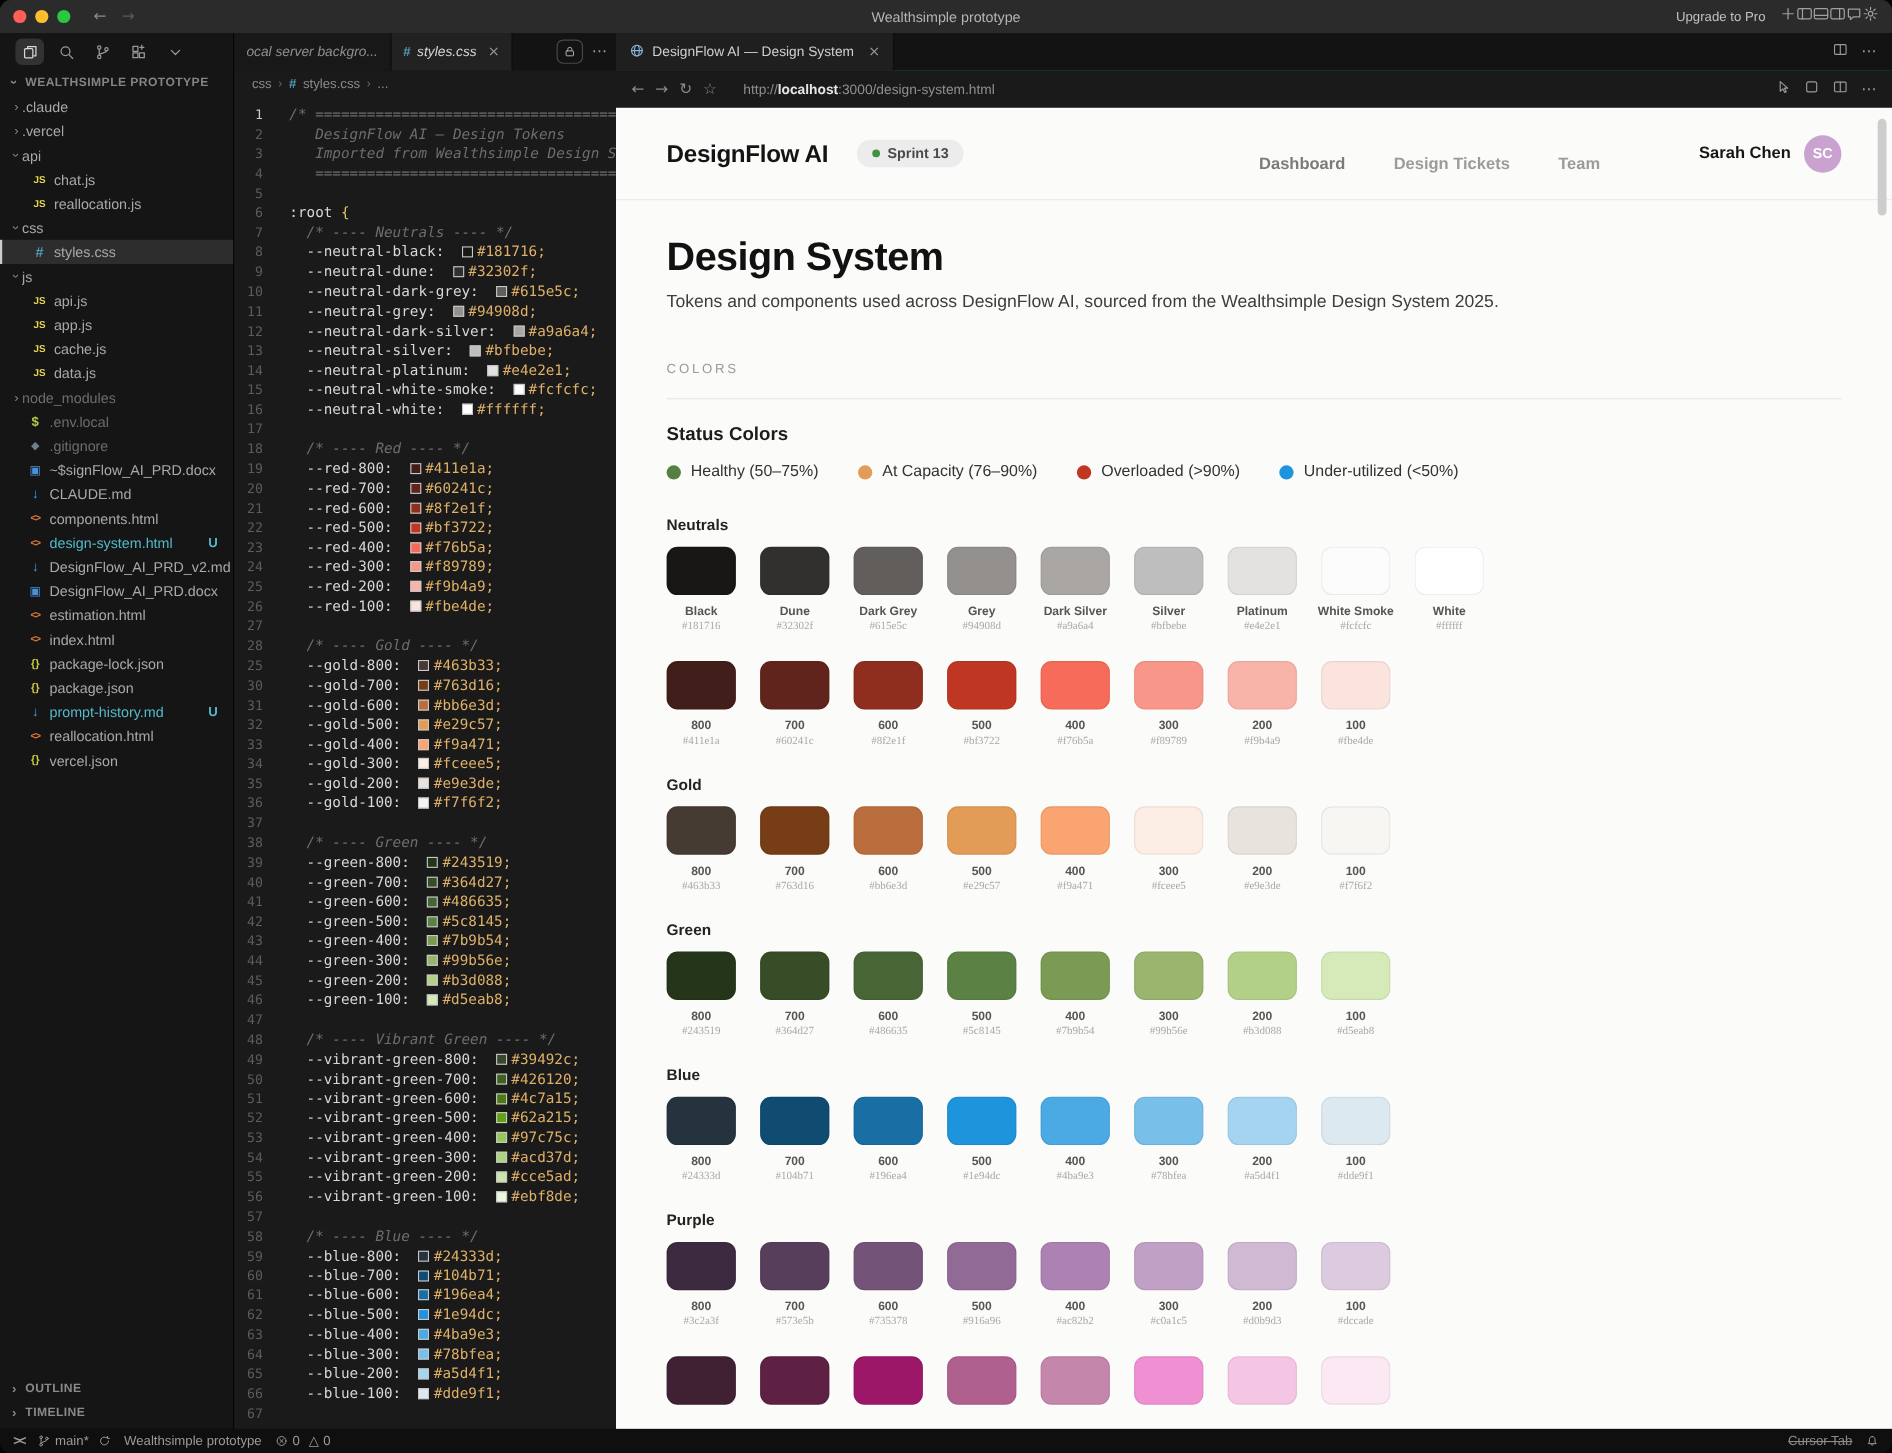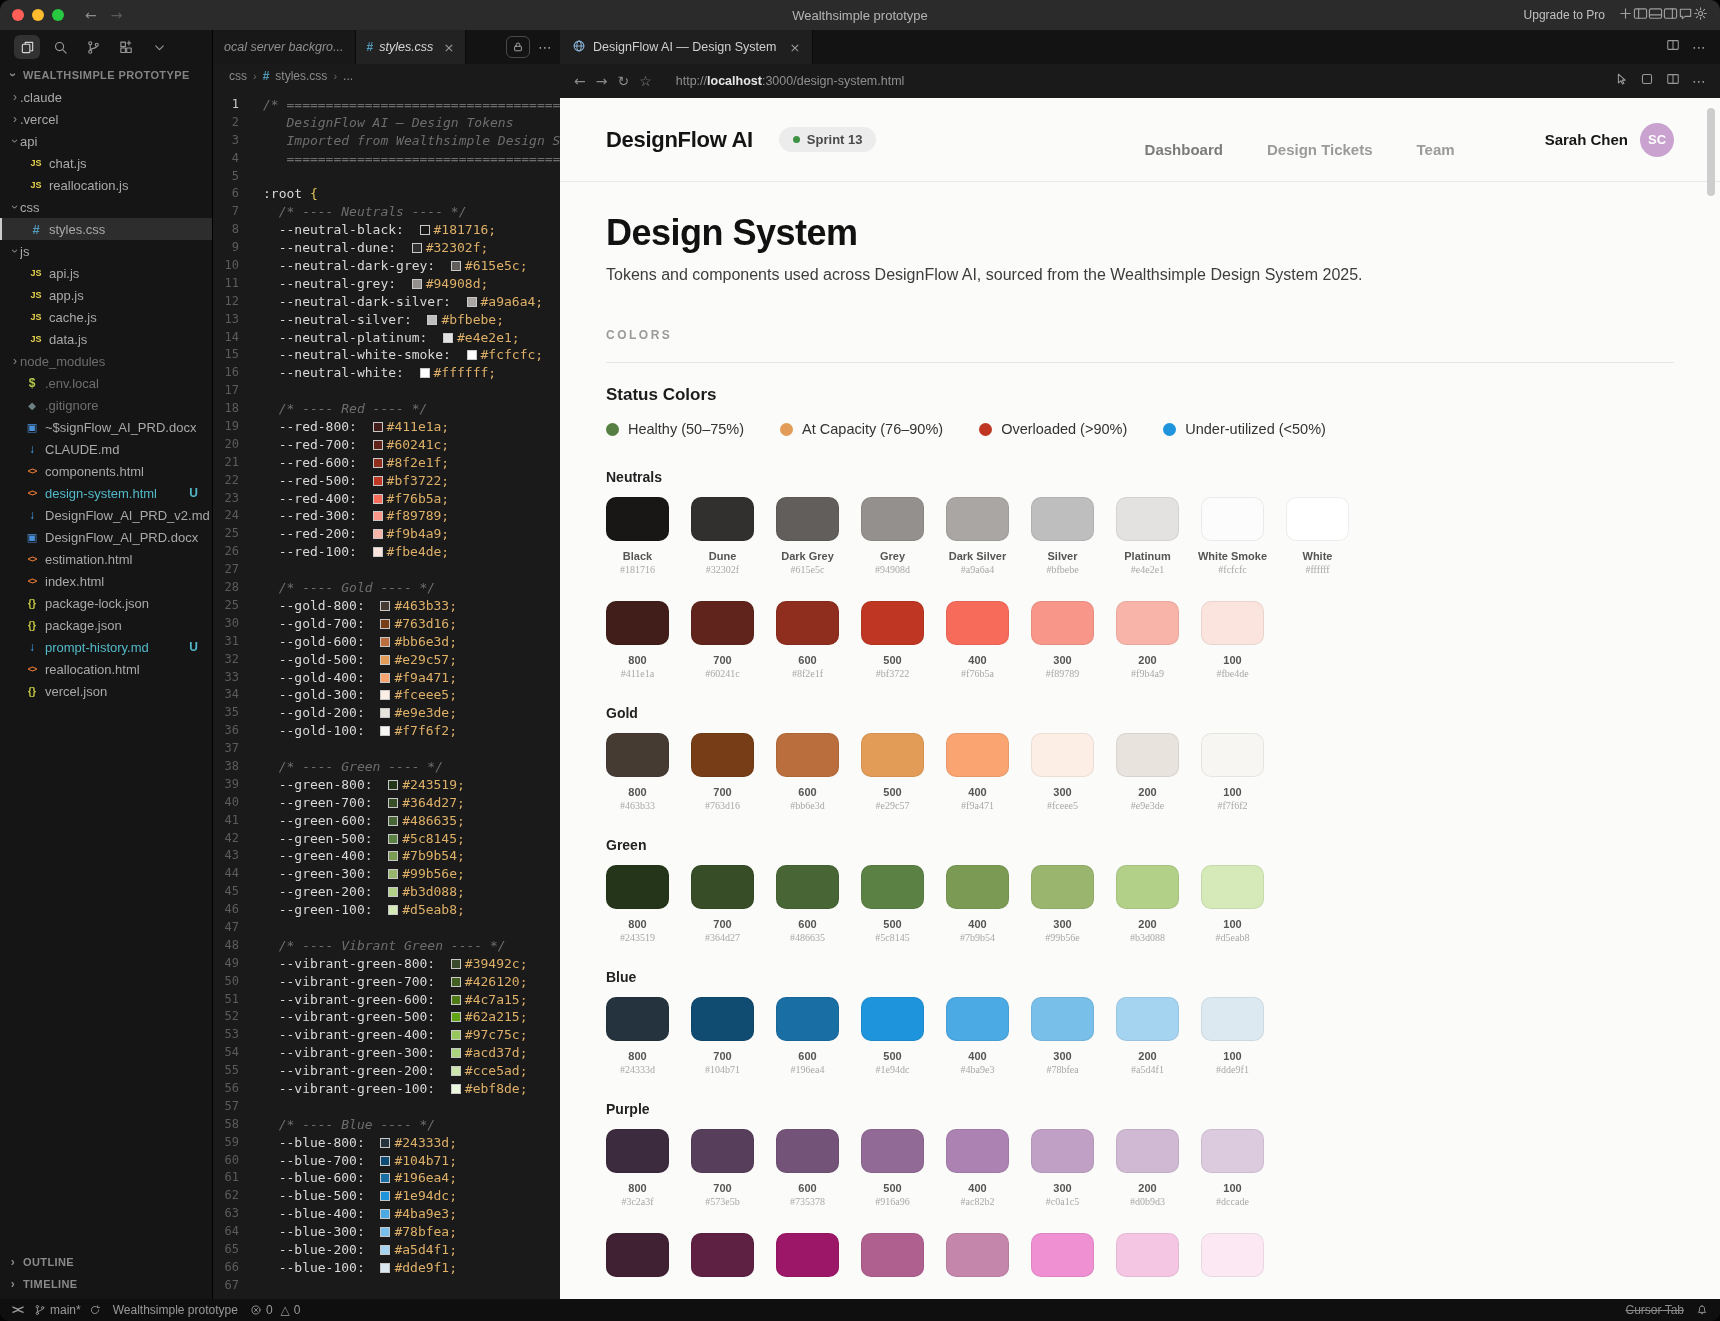--- a/index.html
+++ b/index.html
@@ -100,21 +100,21 @@
   .sprint-dot { width:7px; height:7px; border-radius:50%; background:#3f9143; }
   .pg-nav { margin-left:auto; margin-right:90px; display:flex; gap:44px; font-size:15px; font-weight:bold; }
   .pg-nav .nav-link { color:#9b9b9b;margin-top:20px; }
   .pg-nav .nav-link:first-child { color:#7b7b7b; }
   .pg-user { display:flex; align-items:center; gap:12px; }
   .uname { font-size:15px; font-weight:bold; color:#161616; }
   .avatar { width:34px; height:34px; border-radius:50%; color:#fff; font-size:13px; font-weight:bold; display:flex; align-items:center; justify-content:center; }
   .pg-body { padding:0 46px; }
   h1.pg-title { margin-top:30px; font-size:36px; font-weight:bold; letter-spacing:-.5px; color:#111; }
   .pg-sub { margin-top:12px; font-size:16px; color:#3d3d3d; }
-  .sec-label { margin-top:44px; font-size:12px; font-weight:bold; letter-spacing:2.5px; color:#9a9a9a; }
+  .sec-label { margin-top:44px; font-size:12px; font-weight:normal; letter-spacing:2.5px; color:#9a9a9a; }
   .rule { margin-top:20px; height:1px; background:#e5e5e5; }
   .status-title { margin-top:22px; font-size:17px; font-weight:bold; color:#1c1c1c; }
   .legend { margin-top:16px; display:flex; gap:36px; align-items:center; }
   .leg-item { display:flex; align-items:center; gap:9px; font-size:14.5px; color:#333; }
   .leg-dot { width:13px; height:13px; border-radius:50%; flex:none; }
   .palette { margin-top:26px; }
   .palette:first-of-type { margin-top:32px; }
   .pal-name { font-size:14px; font-weight:bold; color:#222; }
   .pal-row { margin-top:12px; display:flex; gap:22px; }
   .pal-cell { width:63px; display:flex; flex-direction:column; align-items:center; }

